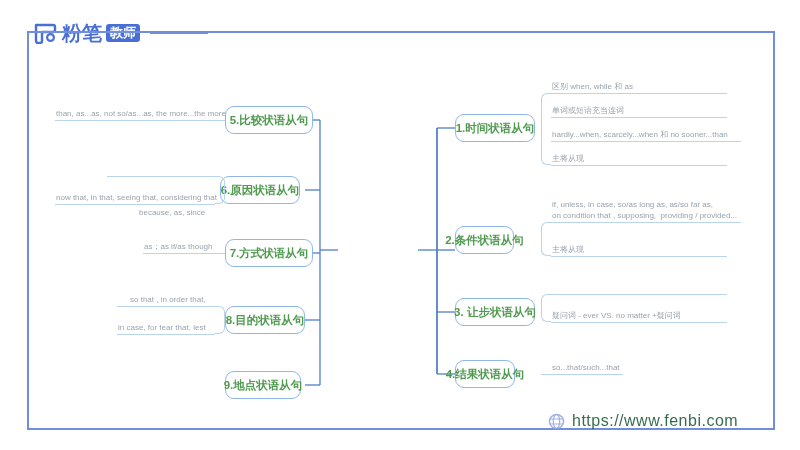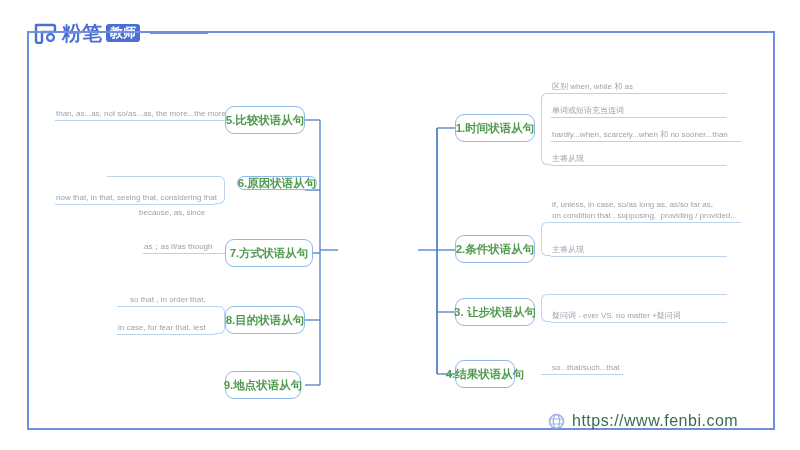--- a/index.html
+++ b/index.html
@@ -135,45 +135,45 @@
 
   <div class="underline" style="left:551px;top:117px;width:176px;"></div>
   <div class="leaf" style="left:552px;top:105px;width:180px;">单词或短语充当连词</div>
 
   <div class="underline" style="left:551px;top:141px;width:190px;"></div>
   <div class="leaf" style="left:552px;top:129px;width:200px;">hardly...when, scarcely...when 和 no sooner...than</div>
 
   <div class="underline" style="left:551px;top:165px;width:176px;"></div>
   <div class="leaf" style="left:552px;top:153px;width:180px;">主将从现</div>
 
-  <div class="node" style="left:455px;top:226px;width:80px;height:28px;margin-top:9px;">2.条件状语从句</div>
+  <div class="node" style="left:455px;top:226px;width:59px;height:28px;">2.条件状语从句</div>
   <div class="bracket" style="left:541px;top:222px;width:10px;height:34px;border-right:none;border-top-left-radius:6px;border-bottom-left-radius:6px;"></div>
   <div class="underline" style="left:551px;top:222px;width:190px;"></div>
   <div class="leaf two" style="left:552px;top:200px;width:200px;white-space:pre;">if, unless, in case, so/as long as, as/so far as,
 on condition that , supposing,  providing / provided...</div>
 
   <div class="underline" style="left:551px;top:256px;width:176px;"></div>
   <div class="leaf" style="left:552px;top:244px;width:180px;">主将从现</div>
 
   <div class="node" style="left:455px;top:298px;width:80px;height:28px;">3. 让步状语从句</div>
   <div class="bracket" style="left:541px;top:294px;width:10px;height:28px;border-right:none;border-top-left-radius:6px;border-bottom-left-radius:6px;"></div>
   <div class="underline" style="left:551px;top:294px;width:176px;"></div>
 
   <div class="underline" style="left:551px;top:322px;width:176px;"></div>
   <div class="leaf" style="left:552px;top:310px;width:190px;">疑问词 - ever VS. no matter +疑问词</div>
 
   <div class="node" style="left:455px;top:360px;width:60px;height:28px;">4.结果状语从句</div>
   <div class="underline" style="left:541px;top:374px;width:82px;"></div>
   <div class="leaf" style="left:552px;top:362px;width:120px;">so...that/such...that</div>
 
-  <div class="node" style="left:225px;top:106px;width:80px;height:28px;">5.比较状语从句</div>
+  <div class="node" style="left:225px;top:106px;width:88px;height:28px;">5.比较状语从句</div>
   <div class="underline" style="left:55px;top:120px;width:170px;"></div>
   <div class="leaf" style="left:56px;top:108px;width:180px;">than, as...as, not so/as...as, the more...the more</div>
 
-  <div class="node" style="left:237px;top:176px;width:80px;height:14px;">6.原因状语从句</div>
+  <div class="node" style="left:220px;top:176px;width:80px;height:28px;">6.原因状语从句</div>
   <div class="bracket" style="left:215px;top:176px;width:10px;height:28px;border-left:none;border-top-right-radius:6px;border-bottom-right-radius:6px;"></div>
   <div class="underline" style="left:107px;top:176px;width:108px;"></div>
   <div class="leaf" style="left:139px;top:164px;width:120px;margin-top:43px;">because, as, since</div>
 
   <div class="underline" style="left:55px;top:204px;width:160px;"></div>
   <div class="leaf" style="left:56px;top:192px;width:170px;">now that, in that, seeing that,  considering that</div>
 
   <div class="node" style="left:225px;top:239px;width:88px;height:28px;">7.方式状语从句</div>
   <div class="underline" style="left:143px;top:253px;width:82px;"></div>
   <div class="leaf" style="left:144px;top:241px;width:110px;">as；as if/as though</div>

